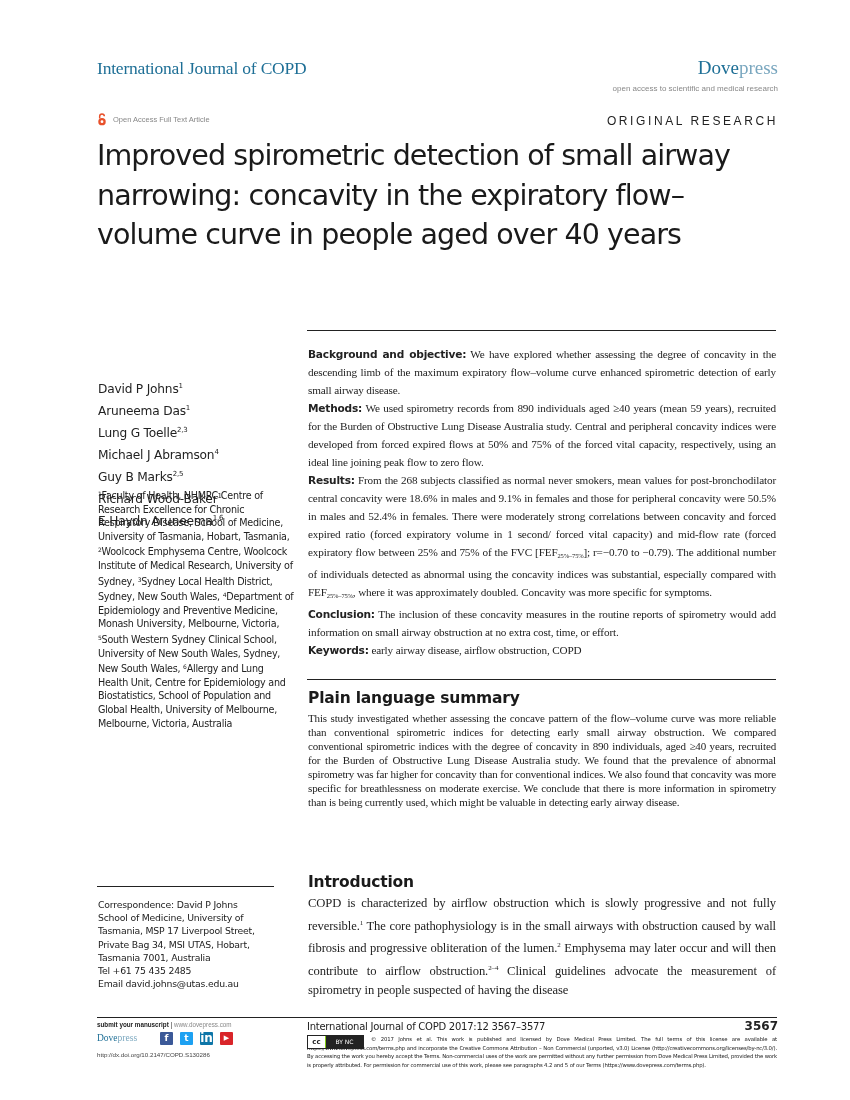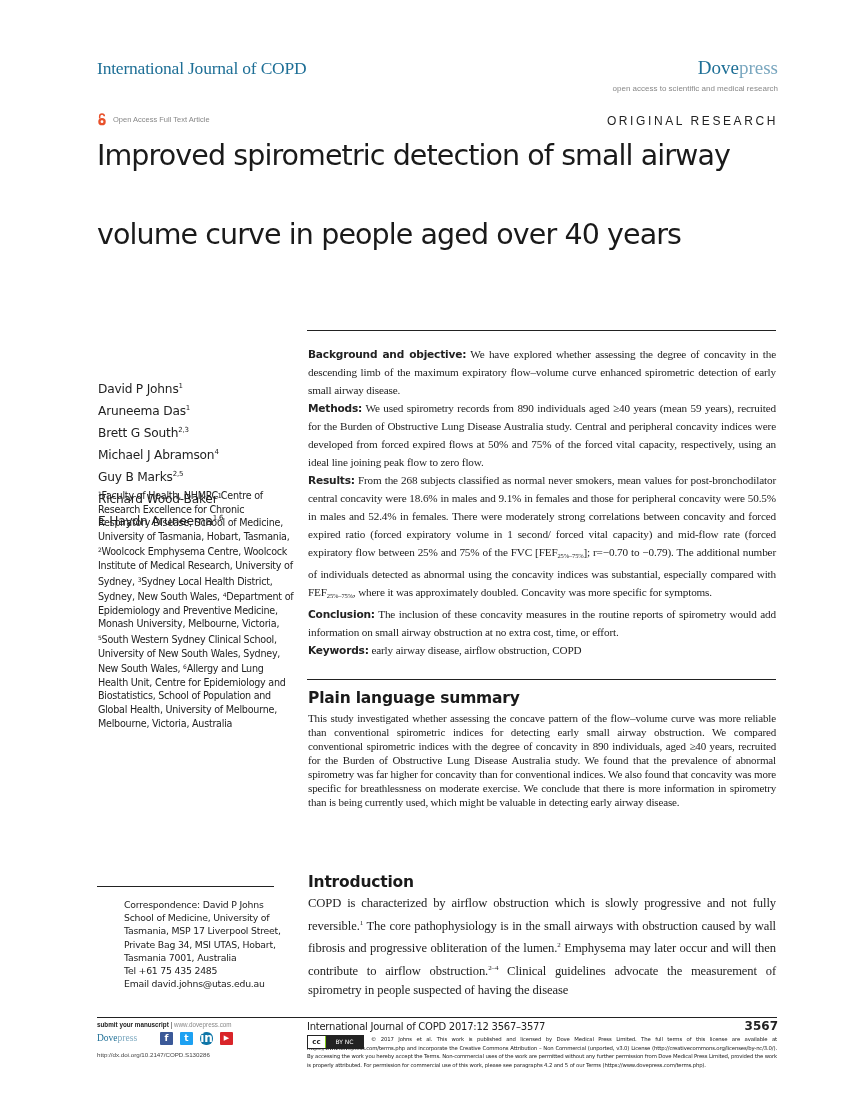--- a/index.html
+++ b/index.html
@@ -20,21 +20,21 @@
   #title { left:97px; top:136px; width:690px; font-family:"DejaVu Sans", sans-serif; font-size:28.5px; line-height:39.5px; color:#1a1a1a; letter-spacing:-0.9px; font-weight:normal; margin:0; }
 
   .rule { position:absolute; height:1.3px; background:#222; }
 
   #authors { left:98px; top:343px; font-family:"DejaVu Sans", sans-serif; font-size:12.2px; line-height:19px; color:#222; letter-spacing:-0.2px;margin-top:34px; }
   #authors sup { font-size:7px; vertical-align:5px; }
 
   #affil { left:98px; top:487px; width:196px; font-family:"DejaVu Sans", sans-serif; font-size:9.6px; line-height:13.6px; color:#222; letter-spacing:-0.25px; }
   #affil sup { font-size:6px; vertical-align:3px; }
 
-  #corr { left:98px; top:898px; width:196px; font-family:"DejaVu Sans", sans-serif; font-size:9.3px; line-height:13.2px; color:#222; letter-spacing:-0.2px;margin-left:26px; }
+  #corr { left:98px; top:898px; width:196px; font-family:"DejaVu Sans", sans-serif; font-size:9.3px; line-height:13.2px; color:#222; letter-spacing:-0.2px; }
 
   #abstract { left:308px; top:345px; width:468px; font-family:"Liberation Serif", serif; font-size:11.2px; line-height:18px; color:#222; text-align:justify; letter-spacing:-0.15px; }
   #abstract p { margin:0; }
   #abstract .lbl { font-family:"DejaVu Sans", sans-serif; font-weight:bold; font-size:10.6px; letter-spacing:-0.2px; }
   #abstract sub { font-size:6.5px; vertical-align:-2px; }
 
   .h2 { font-family:"DejaVu Sans", sans-serif; font-weight:bold; font-size:15.5px; color:#1a1a1a; letter-spacing:-0.2px; }
   #pls-heading { left:308px; top:689px; }
   #pls-body { left:308px; top:711px; width:468px; font-family:"Liberation Serif", serif; font-size:11px; line-height:14px; text-align:justify; color:#222; letter-spacing:-0.15px; }
 
@@ -73,30 +73,30 @@
     <path d="M2.5 6 V3.5 A2.5 2.5 0 0 1 7.5 3.5" fill="none" stroke="#e8502a" stroke-width="1.6"></path>
     <circle cx="5" cy="9.3" r="4" fill="#e8502a"></circle>
     <circle cx="5" cy="9.3" r="1.5" fill="#fff"></circle>
   </svg>
   <span id="oa-label">Open Access Full Text Article</span>
 </div>
 <div id="article-type" class="abs">ORIGINAL RESEARCH</div>
 
 <h1 id="title" class="abs">
   <span>Improved spirometric detection of small airway</span><br>
-  <br>
+  <span>narrowing: concavity in the expiratory flow–</span><br>
   <span>volume curve in people aged over 40 years</span>
 </h1>
 
 <div class="rule" style="left:307px; top:330px; width:469px;"></div>
 
 <div id="authors" class="abs">
   <div><span>David P Johns</span><sup>1</sup></div>
   <div><span>Aruneema Das</span><sup>1</sup></div>
-  <div><span>Brett G South</span><sup>2,3</sup></div>
+  <div><span>Lung G Toelle</span><sup>2,3</sup></div>
   <div><span>Michael J Abramson</span><sup>4</sup></div>
   <div><span>Guy B Marks</span><sup>2,5</sup></div>
   <div><span>Richard Wood-Baker</span><sup>1</sup></div>
   <div><span>E Haydn Aruneema</span><sup>1,6</sup></div>
 </div>
 
 <div id="affil" class="abs"><sup>1</sup><span>Faculty of Health, NHMRC Centre of Research Excellence for Chronic Respiratory Disease, School of Medicine, University of Tasmania, Hobart, Tasmania, </span><sup>2</sup><span>Woolcock Emphysema Centre, Woolcock Institute of Medical Research, University of Sydney, </span><sup>3</sup><span>Sydney Local Health District, Sydney, New South Wales, </span><sup>4</sup><span>Department of Epidemiology and Preventive Medicine, Monash University, Melbourne, Victoria, </span><sup>5</sup><span>South Western Sydney Clinical School, University of New South Wales, Sydney, New South Wales, </span><sup>6</sup><span>Allergy and Lung Health Unit, Centre for Epidemiology and Biostatistics, School of Population and Global Health, University of Melbourne, Melbourne, Victoria, Australia</span></div>
 
 <div id="abstract" class="abs">
   <p><span class="lbl">Background and objective:</span><span> We have explored whether assessing the degree of concavity in the descending limb of the maximum expiratory flow–volume curve enhanced spirometric detection of early small airway disease.</span></p>
@@ -125,21 +125,21 @@
   <div>Email david.johns@utas.edu.au</div>
 </div>
 
 <div class="rule" style="left:97px; top:1017px; width:680px;"></div>
 
 <div id="submit-line" class="abs"><b>submit your manuscript</b><span> | </span><span class="url">www.dovepress.com</span></div>
 <div id="footer-dove" class="abs"><span class="dove">Dove</span><span class="press">press</span></div>
 <div id="social-row" class="abs">
   <div class="soc" style="background:#3b5998;">f</div>
   <div class="soc" style="background:#1da1f2;">t</div>
-  <div class="soc" style="background:#0e76a8; font-size:12px;border-radius:6px;">in</div>
+  <div class="soc" style="background:#0e76a8; font-size:12px;">in</div>
   <div class="soc" style="background:#d9252a; font-size:7px;">▶</div>
 </div>
 <div id="doi" class="abs">http://dx.doi.org/10.2147/COPD.S130286</div>
 
 <div id="citation" class="abs">International Journal of COPD 2017:12 3567–3577</div>
 <div id="page-num" class="abs">3567</div>
 <div id="license" class="abs">© 2017 Johns et al. This work is published and licensed by Dove Medical Press Limited. The full terms of this license are available at https://www.dovepress.com/terms.php and incorporate the Creative Commons Attribution – Non Commercial (unported, v3.0) License (http://creativecommons.org/licenses/by-nc/3.0/). By accessing the work you hereby accept the Terms. Non-commercial uses of the work are permitted without any further permission from Dove Medical Press Limited, provided the work is properly attributed. For permission for commercial use of this work, please see paragraphs 4.2 and 5 of our Terms (https://www.dovepress.com/terms.php).</div>
 <div id="cc-badge" class="abs">
   <div class="cc">cc</div>
   <div class="by">BY NC</div>

